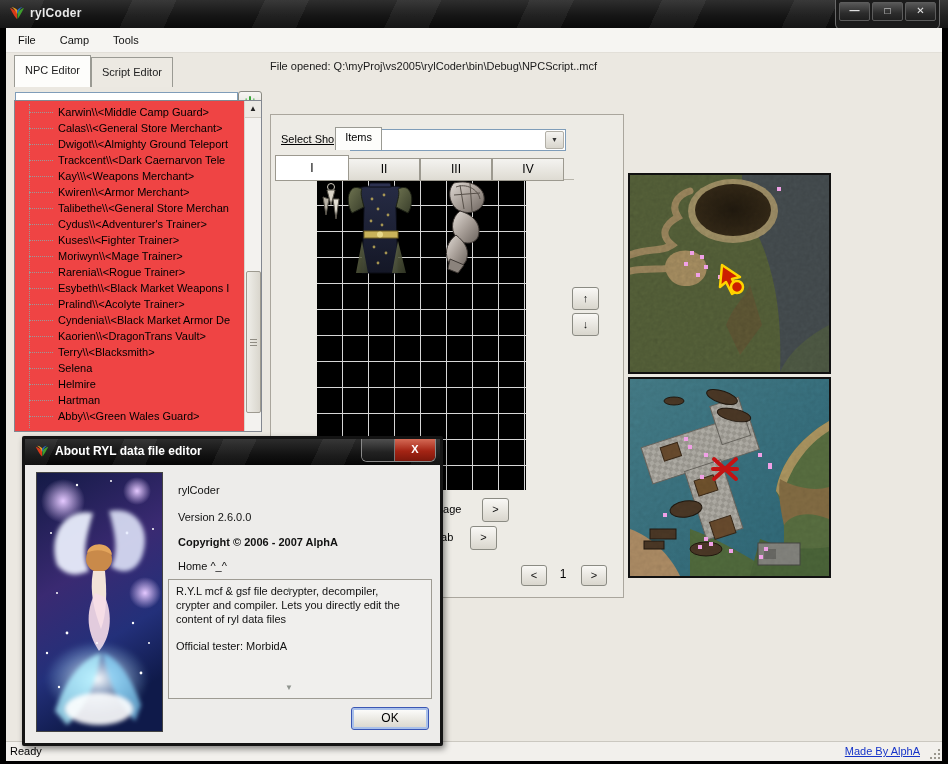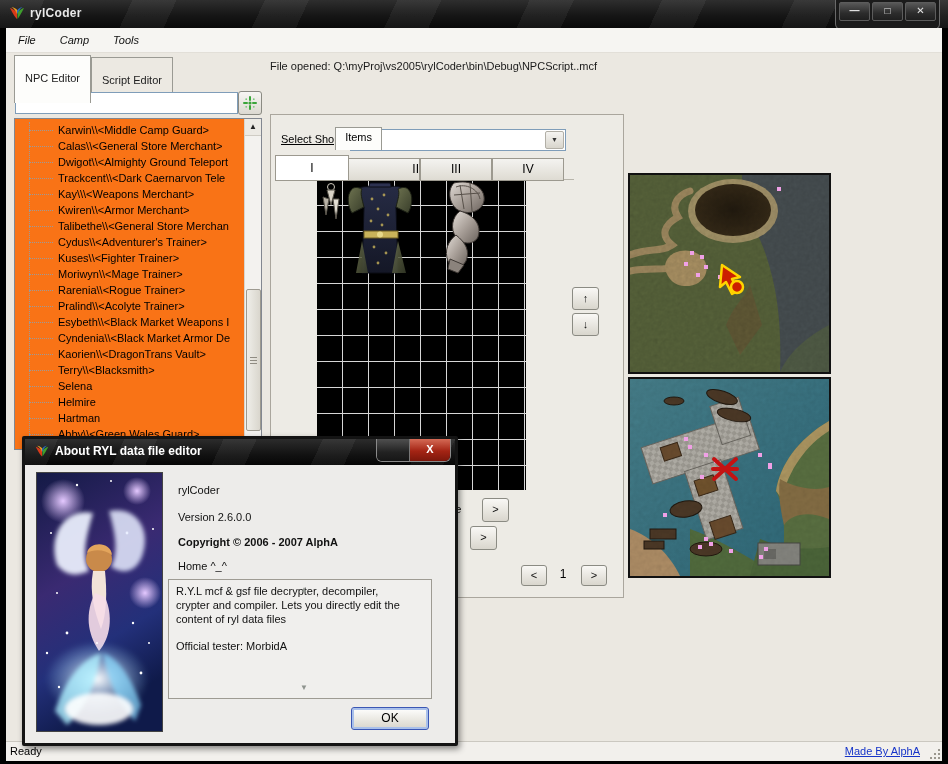--- a/index.html
+++ b/index.html
@@ -16,32 +16,32 @@
   #titlebar .title{left:30px;top:6px;color:#e8e8e8;font-weight:bold;font-size:12px;letter-spacing:.3px;}
   #logo{left:8px;top:5px;width:18px;height:18px;}
   .winbtn-group{right:8px;top:0px;height:24px;display:flex;gap:2px;
     border:1px solid #6a6a6a;border-top:none;border-radius:0 0 6px 6px;padding:2px 3px 3px 3px;background:#1b1b1b;}
   .winbtn{width:29px;height:17px;border:1px solid #5c5c5c;border-radius:2px;
     background:linear-gradient(#585858,#2c2c2c 60%,#1f1f1f);
     color:#e5e5e5;font-size:10px;font-weight:bold;text-align:center;line-height:16px;cursor:default;}
   #frame{left:6px;top:28px;width:936px;height:732px;background:#ebe8e1;}
 
   #menubar{left:0;top:0;width:936px;height:24px;background:#f6f5f2;border-bottom:1px solid #e2dfd8;display:flex;align-items:center;}
-  .menu-item{padding:4px 12px;color:#111;font-style:italic;}
-
-  
-  .mtab{height:21px;line-height:20px;padding:12px 10px;background:#ece9e2;border:1px solid #9a9a93;border-bottom:none;color:#222;}
+  .menu-item{padding:4px 12px;color:#111;}
+
+  
+  .mtab{height:21px;line-height:20px;padding:4px 10px;background:#ece9e2;border:1px solid #9a9a93;border-bottom:none;color:#222;}
   .mtab.active{background:#fdfdfb;height:23px;z-index:3;}
   #file-opened{left:244px;top:32px;color:#1a1a1a;padding-left:20px;}
 
   
   #search-input{left:9px;top:64px;width:215px;height:18px;border:1px solid #7f9db9;background:#fff;font-size:11px;padding:1px 3px;}
   #locate-btn{left:232px;top:63px;width:22px;height:22px;border:1px solid #8b8b83;border-radius:3px;
     background:linear-gradient(#f7f6f3,#dcd9d1);display:flex;align-items:center;justify-content:center;}
-  #tree{left:8px;top:90px;width:246px;height:330px;background:#f97316;border:1px solid #828790;overflow:hidden;}
+  #tree{left:8px;top:72px;width:246px;height:330px;background:#ef4444;border:1px solid #828790;overflow:hidden;}
   #tree .vline{position:absolute;left:14px;top:3px;bottom:3px;border-left:1px dotted #9a9a9a;}
   .tree-row{height:16px;display:flex;align-items:center;padding-left:14px;white-space:nowrap;}
   .tree-dots{width:24px;border-top:1px dotted #9a9a9a;margin-right:5px;flex:none;}
   .tree-label{font-size:11px;color:#000;}
   #tree-scroll{position:absolute;right:0;top:0;width:16px;height:100%;background:#f3f2ef;border-left:1px solid #d7d5ce;}
   #tree-scroll .up{height:16px;text-align:center;font-size:8px;line-height:16px;color:#222;background:#eceae4;border-bottom:1px solid #cfccc4;}
   #tree-thumb{position:absolute;left:1px;top:170px;width:13px;height:140px;background:linear-gradient(90deg,#efeee9,#d9d6cd);
     border:1px solid #9d9a90;border-radius:2px;}
   #tree-thumb::after{content:"";position:absolute;left:3px;right:3px;top:50%;height:1px;background:#8f8c83;
     box-shadow:0 -3px 0 #8f8c83,0 3px 0 #8f8c83;}
@@ -81,21 +81,21 @@
 
   
   #statusbar{left:0;top:713px;width:936px;height:19px;background:#f2f0ec;border-top:1px solid #cbc8c0;}
   #status-ready{left:4px;top:3px;}
   #credit-link{right:22px;top:3px;color:#1634c8;text-decoration:underline;cursor:pointer;}
   #grip{right:2px;bottom:2px;width:12px;height:12px;}
   #grip i{position:absolute;width:2px;height:2px;background:#9a978e;}
 
   
   #about{left:22px;top:436px;width:415px;height:304px;background:#edecea;border:3px solid #141414;border-radius:2px;
-    box-shadow:2px 3px 6px rgba(0,0,0,.45);z-index:50;padding-left:15px;}
+    box-shadow:2px 3px 6px rgba(0,0,0,.45);z-index:50;}
   #about-titlebar{left:0;top:0;width:100%;height:26px;
     background:repeating-linear-gradient(115deg,rgba(255,255,255,.05) 0 30px,rgba(255,255,255,0) 30px 90px),
                linear-gradient(#2c2c2c,#121212 60%,#060606);}
   #about-titlebar .title{left:30px;top:5px;color:#fff;font-weight:bold;font-size:12px;}
   #about-logo{left:9px;top:5px;width:16px;height:16px;}
   #about-btns{right:4px;top:0;height:22px;display:flex;border:1px solid #8a8a8a;border-top:none;border-radius:0 0 6px 6px;overflow:hidden;}
   #about-restore{width:32px;background:linear-gradient(#4f4f4f,#222 60%,#161616);border-right:1px solid #777;}
   #about-close{width:40px;background:linear-gradient(#d46a55,#a42414 55%,#7c170b);color:#fff;font-weight:bold;
     font-size:11px;text-align:center;line-height:21px;}
   #about-img{left:11px;top:33px;width:125px;height:258px;border:1px solid #444;}
@@ -200,25 +200,25 @@
         <div class="tree-row">
           <span class="tree-dots"></span>
           <span class="tree-label">Moriwyn\\&lt;Mage Trainer&gt;</span>
         </div>
         <div class="tree-row">
           <span class="tree-dots"></span>
           <span class="tree-label">Rarenia\\&lt;Rogue Trainer&gt;</span>
         </div>
         <div class="tree-row">
           <span class="tree-dots"></span>
+          <span class="tree-label">Esybeth\\&lt;Black Market Weapons I</span>
+        </div>
+        <div class="tree-row">
+          <span class="tree-dots"></span>
           <span class="tree-label">Pralind\\&lt;Acolyte Trainer&gt;</span>
-        </div>
-        <div class="tree-row">
-          <span class="tree-dots"></span>
-          <span class="tree-label">Esybeth\\&lt;Black Market Weapons I</span>
         </div>
         <div class="tree-row">
           <span class="tree-dots"></span>
           <span class="tree-label">Cyndenia\\&lt;Black Market Armor De</span>
         </div>
         <div class="tree-row">
           <span class="tree-dots"></span>
           <span class="tree-label">Kaorien\\&lt;DragonTrans Vault&gt;</span>
         </div>
         <div class="tree-row">
@@ -455,21 +455,21 @@
     <div class="abs" id="grip">
       <i style="right:0;bottom:0;"></i>
         <i style="right:4px;bottom:0;"></i>
         <i style="right:0;bottom:4px;"></i>
       <i style="right:8px;bottom:0;"></i>
         <i style="right:0;bottom:8px;"></i>
         <i style="right:4px;bottom:4px;"></i>
     </div>
   </div>
 <div class="shoptab active" style="left: 269px; top: 127px; width: 72px; height: 24px; line-height: 24px; z-index: 3;">I</div>
-    <div class="shoptab" style="left: 342px; top: 130px; width: 70px; height: 21px; line-height: 21px; z-index: 1; text-align: right;">II</div>
+    <div class="shoptab" style="left: 342px; top: 130px; width: 70px; height: 21px; line-height: 21px; z-index: 1;">II</div>
     <div class="shoptab" style="left: 414px; top: 130px; width: 70px; height: 21px; line-height: 21px; z-index: 1;">III</div>
     <div class="shoptab" style="left: 486px; top: 130px; width: 70px; height: 21px; line-height: 21px; z-index: 1;">IV</div>
   </div>
 
 <div class="abs" id="about">
   <div class="abs" id="about-titlebar">
     <svg class="abs" id="about-logo" viewBox="0 0 18 18">
       <path d="M2 3 C5 9 7 12 9 14 L9 7 C6 5 4 3.5 2 3 Z" fill="#d83a1a"></path>
       <path d="M3.5 2 C6.5 4 8 6 9 9 L10 6 C8 3.5 6 2.3 3.5 2 Z" fill="#f2a01e"></path>
       <path d="M16 3 C13 9 11 12 9.5 14 L9.5 7 C12 5 14 3.5 16 3 Z" fill="#3f9e2e"></path>

